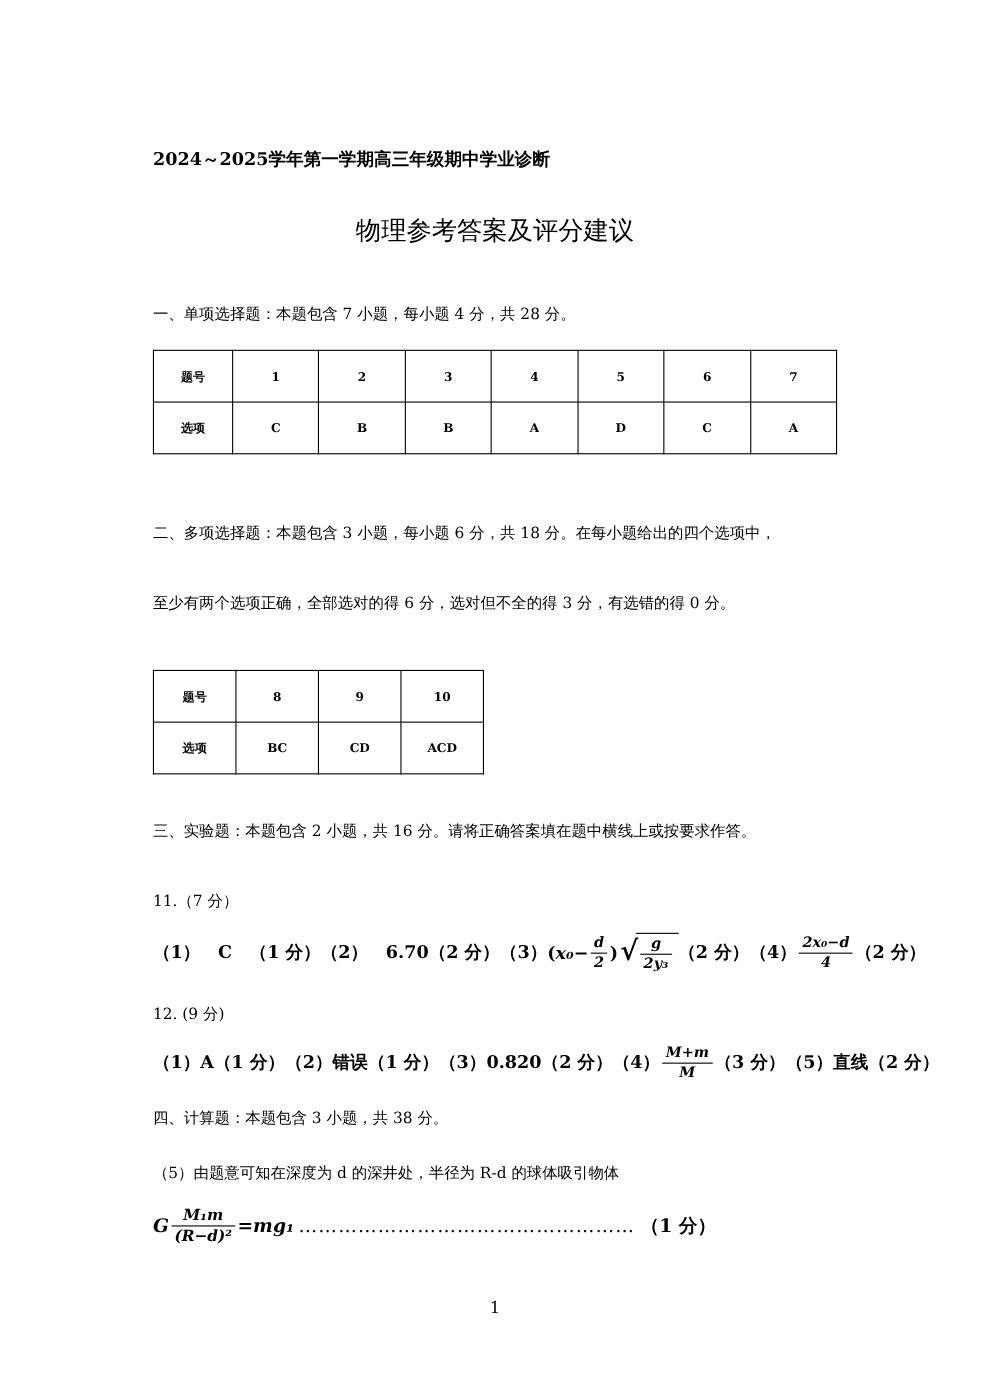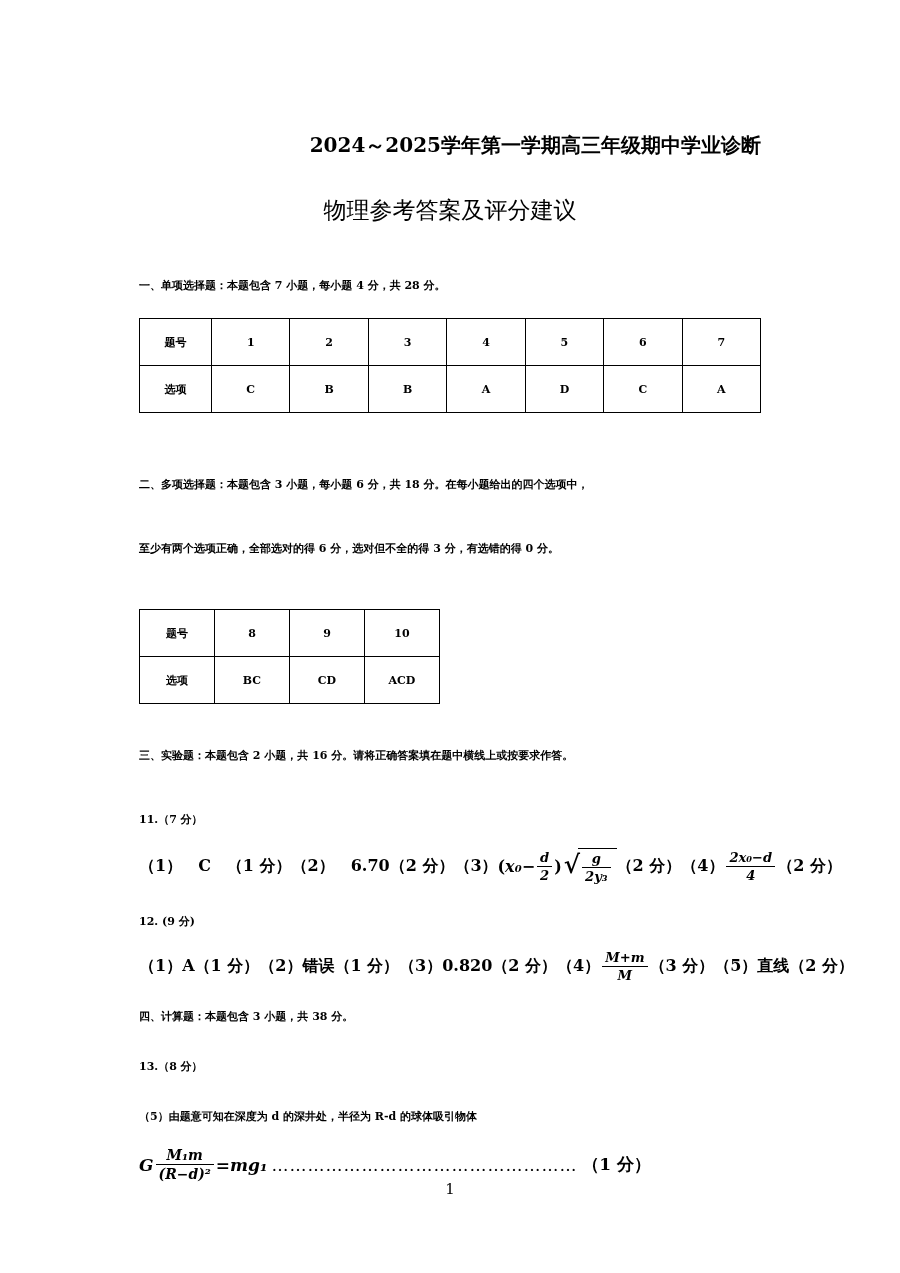--- a/index.html
+++ b/index.html
@@ -12,35 +12,35 @@
     color: #000000;
     font-family: "DejaVu Serif", "Liberation Serif", serif;
     overflow: hidden;
   }
   .content {
     width: 622px;
     margin: 0 auto;
     padding-top: 130px;
   }
   .doc-title {
-    text-align: right;
-    font-size: 20px;
+    text-align: left;
+    font-size: 16px;
     font-weight: 700;
     line-height: 30px;
   }
   .doc-subtitle {
     text-align: center;
     font-size: 23px;
     font-weight: 400;
     line-height: 32px;
     margin-top: 34px;
   }
   .para {
-    font-size: 11px;
-    font-weight: 700;
+    font-size: 14px;
+    font-weight: 400;
     line-height: 24px;
   }
   .sec1-heading { margin-top: 48px; }
   .sec2-para { margin-top: 40px; line-height: 64px; text-align: justify; }
   .sec3-heading { margin-top: 40px; }
   .sec4-heading { margin-top: 22px; }
   .q-label { margin-top: 26px; }
   .q11-label { margin-top: 40px; }
 
   table.ans-table {
@@ -222,21 +222,20 @@
         <span class="frac">
           <span class="num">M+m</span>
           <span class="den">M</span>
         </span>
       </span>
       <span>（3 分）（5）直线（2 分）</span>
     </div>
 
     <div class="para sec4-heading">四、计算题：本题包含 3 小题，共 38 分。</div>
 
-    <div class="para q-label">13.（8 分）</div>
 
     <div class="para q-label">（5）由题意可知在深度为 d 的深井处，半径为 R-d 的球体吸引物体</div>
 
     <div class="formula-line">
       <span class="math">
         <span>G</span>
         <span class="frac">
           <span class="num">M₁m</span>
           <span class="den">(R−d)²</span>
         </span>

